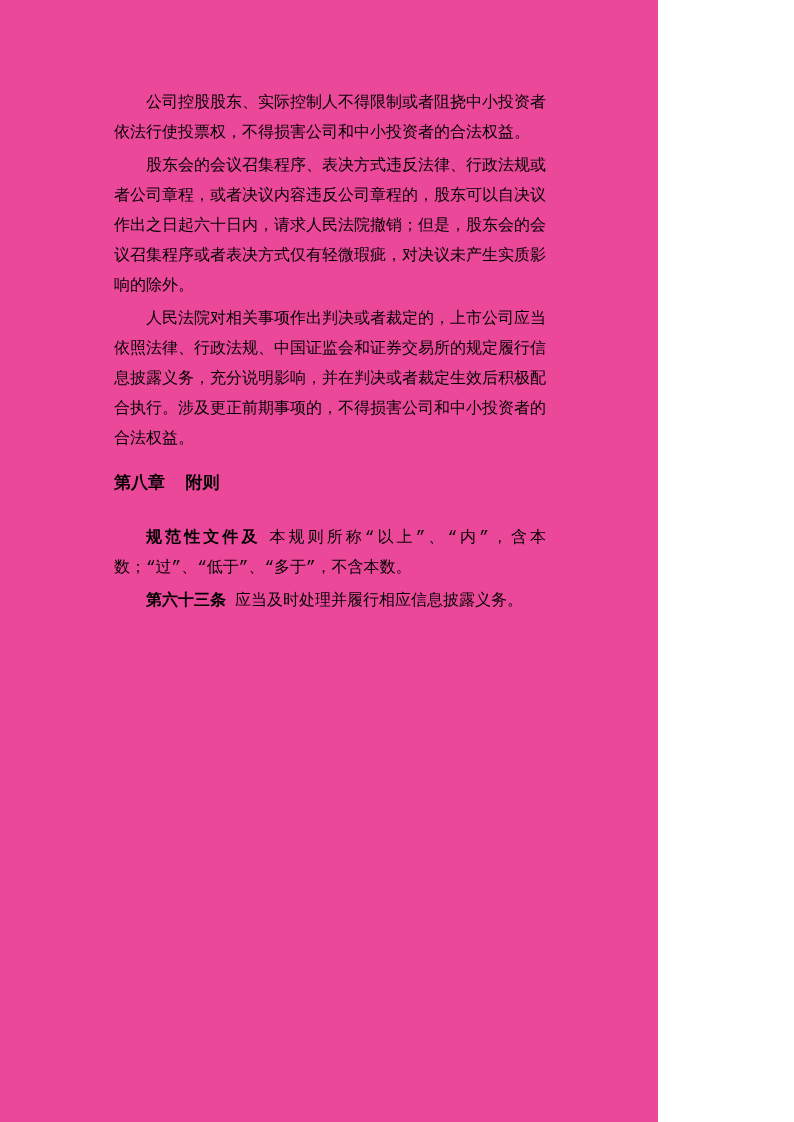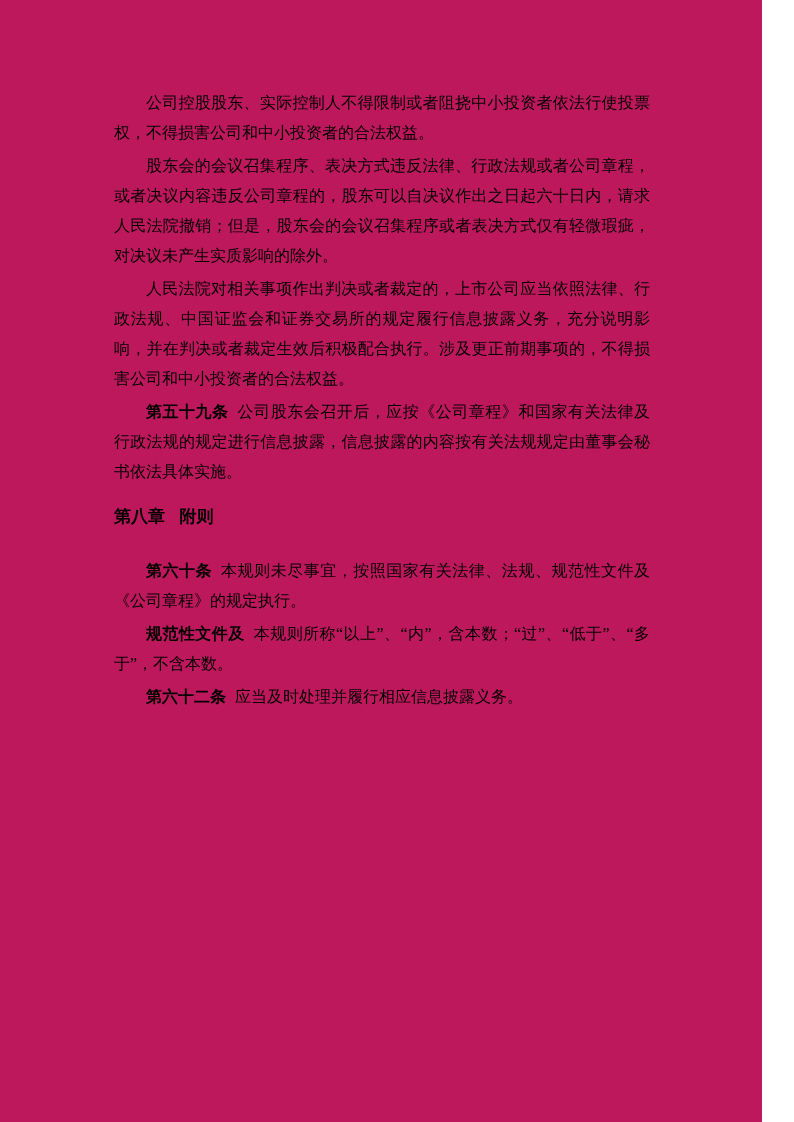--- a/index.html
+++ b/index.html
@@ -9,24 +9,25 @@
     background: #ffffff;
   }
   body {
     width: 794px;
     height: 1122px;
     font-family: "Liberation Serif", "DejaVu Serif", serif;
     color: #000000;
     overflow: hidden;
   }
   .page {
-    width: 762px;
+    width: 658px;
     height: 1122px;
     padding: 88px 112px 40px 114px;
-    background: #be185d;
+    background: #ec4899;
+    font-family: Liberation Mono, monospace;
   }
   .para {
     font-size: 16px;
     line-height: 30px;
     text-align: justify;
     text-justify: inter-ideograph;
     text-indent: 2em;
     margin: 0 0 3px 0;
   }
   .article-label {
@@ -47,24 +48,22 @@
 
 <div class="page">
 
   <p class="para">公司控股股东、实际控制人不得限制或者阻挠中小投资者依法行使投票权，不得损害公司和中小投资者的合法权益。</p>
 
   <p class="para">股东会的会议召集程序、表决方式违反法律、行政法规或者公司章程，或者决议内容违反公司章程的，股东可以自决议作出之日起六十日内，请求人民法院撤销；但是，股东会的会议召集程序或者表决方式仅有轻微瑕疵，对决议未产生实质影响的除外。</p>
 
 
   <p class="para">人民法院对相关事项作出判决或者裁定的，上市公司应当依照法律、行政法规、中国证监会和证券交易所的规定履行信息披露义务，充分说明影响，并在判决或者裁定生效后积极配合执行。涉及更正前期事项的，不得损害公司和中小投资者的合法权益。</p>
 
-  <p class="para"><span class="article-label">第五十九条</span><span>公司股东会召开后，应按《公司章程》和国家有关法律及行政法规的规定进行信息披露，信息披露的内容按有关法规规定由董事会秘书依法具体实施。</span></p>
 
   <h2 class="chapter">第八章 附则</h2>
 
-  <p class="para"><span class="article-label">第六十条</span><span>本规则未尽事宜，按照国家有关法律、法规、规范性文件及《公司章程》的规定执行。</span></p>
 
   <p class="para"><span class="article-label">规范性文件及</span><span>本规则所称“以上”、“内”，含本数；“过”、“低于”、“多于”，不含本数。</span></p>
 
-  <p class="para"><span class="article-label">第六十二条</span><span>应当及时处理并履行相应信息披露义务。</span></p>
+  <p class="para"><span class="article-label">第六十三条</span><span>应当及时处理并履行相应信息披露义务。</span></p>
 
 
 </div>
 
 </body></html>

